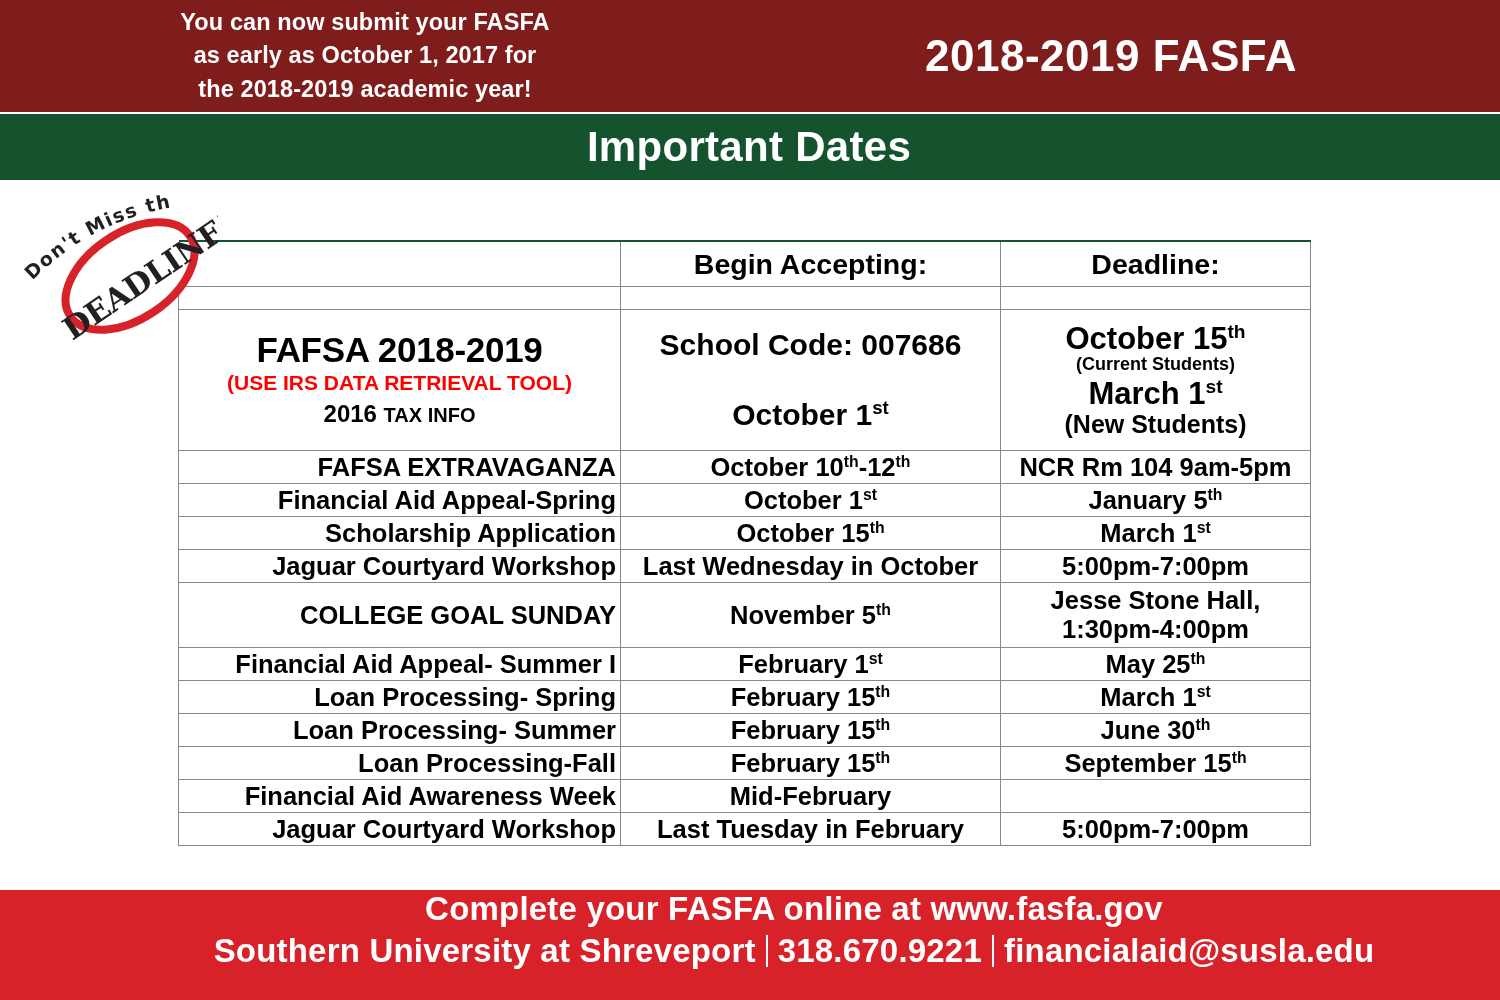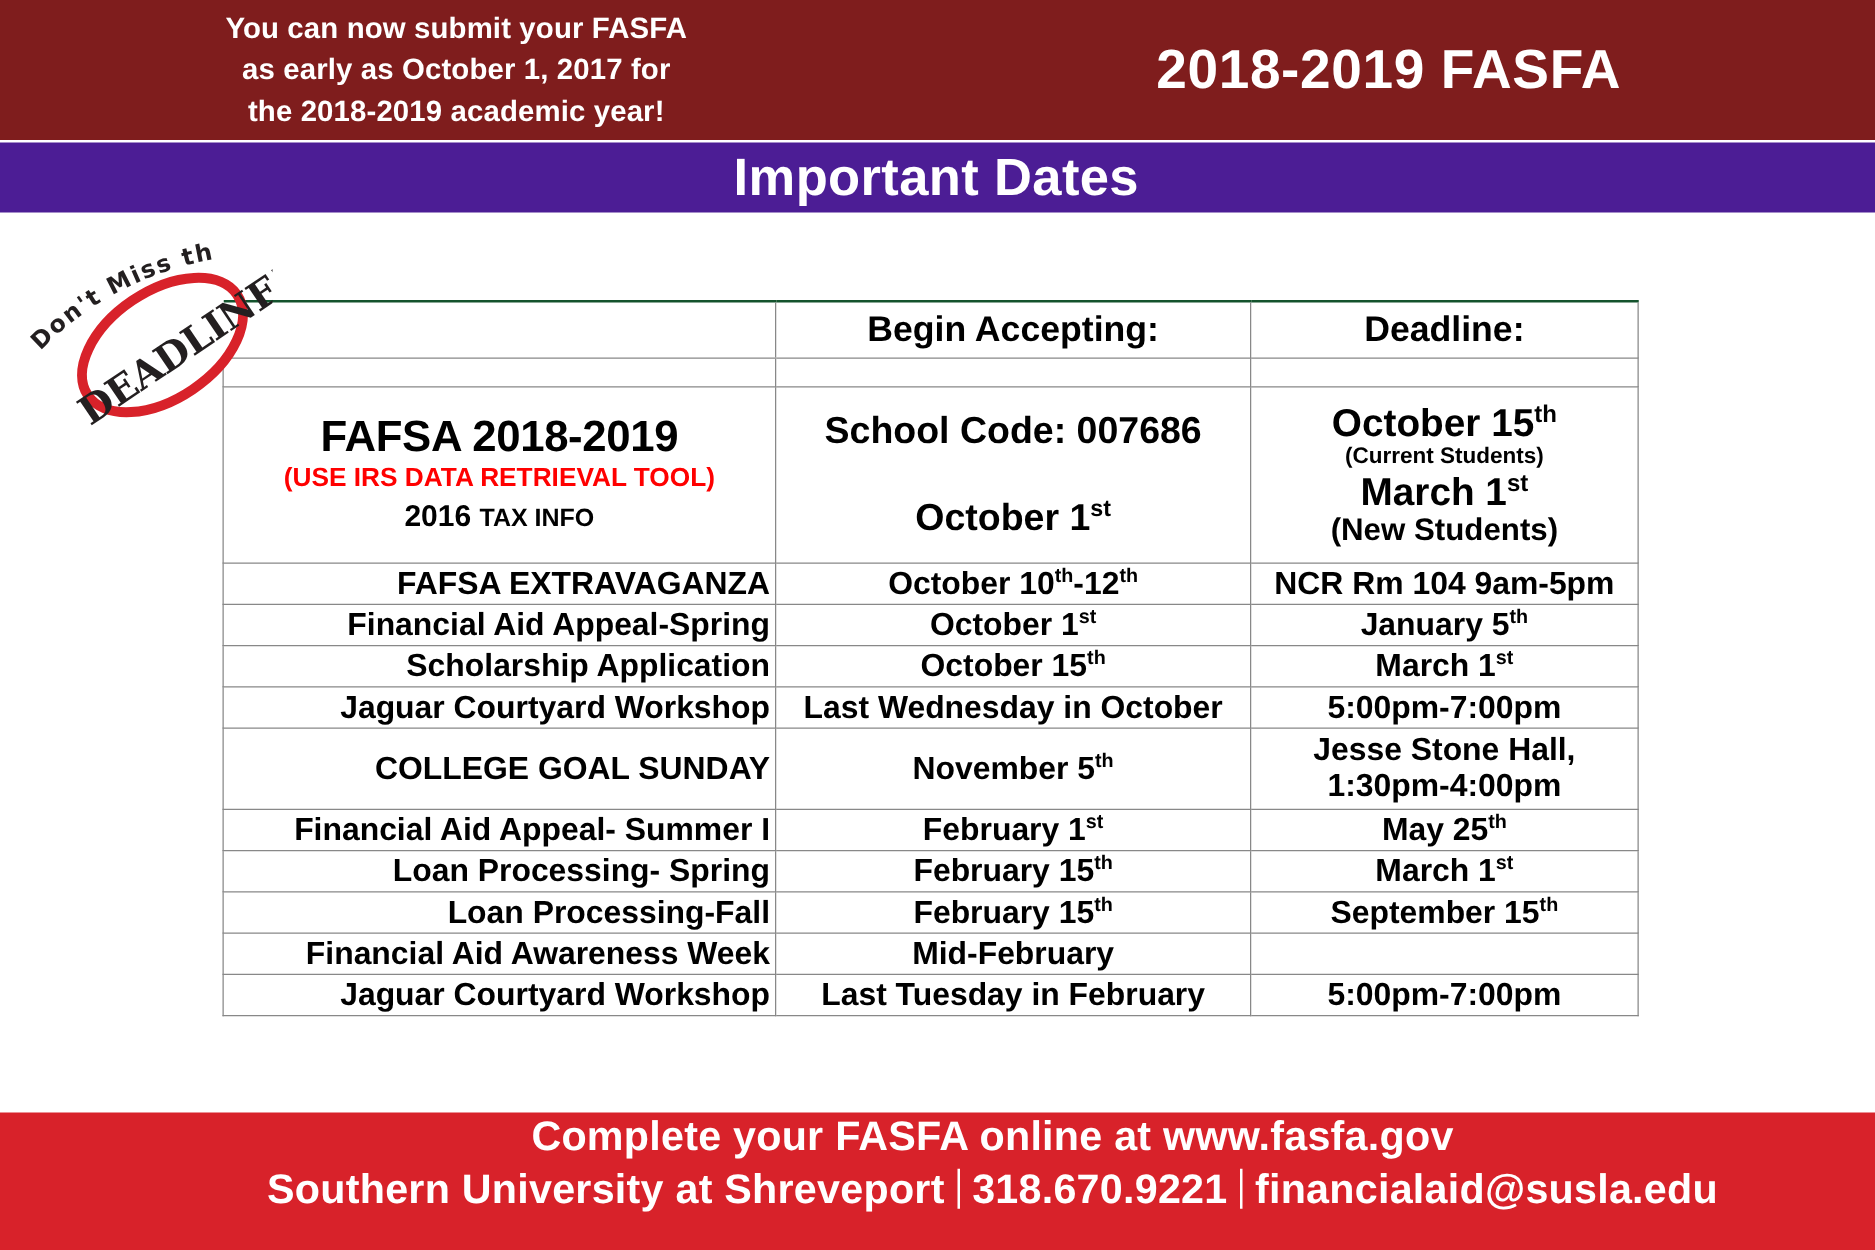--- a/index.html
+++ b/index.html
@@ -46,22 +46,22 @@
     letter-spacing: 0.5px;
     padding-right: 38px;
     box-sizing: border-box;
   }
 
   
   .title-band {
     position: absolute;
     left: 0; top: 114px;
     width: 1500px;
-    height: 56px;
-    background: #4c1d95;
+    height: 66px;
+    background: #14532d;
     display: flex;
     align-items: center;
     justify-content: center;
   }
   .title-band-text {
     color: #ffffff;
     font-size: 42px;
     font-weight: bold;
     letter-spacing: 0.3px;
     margin-left: -2px;
@@ -290,20 +290,25 @@
         <td class="name">Financial Aid Appeal- Summer I</td>
         <td>February 1<sup>st</sup></td>
         <td>May 25<sup>th</sup></td>
       </tr>
       <tr class="drow">
         <td class="name">Loan Processing- Spring</td>
         <td>February 15<sup>th</sup></td>
         <td>March 1<sup>st</sup></td>
       </tr>
       <tr class="drow">
+        <td class="name">Loan Processing- Summer</td>
+        <td>February 15<sup>th</sup></td>
+        <td>June 30<sup>th</sup></td>
+      </tr>
+      <tr class="drow">
         <td class="name">Loan Processing-Fall</td>
         <td>February 15<sup>th</sup></td>
         <td>September 15<sup>th</sup></td>
       </tr>
       <tr class="drow">
         <td class="name">Financial Aid Awareness Week</td>
         <td>Mid-February</td>
         <td></td>
       </tr>
       <tr class="drow">

